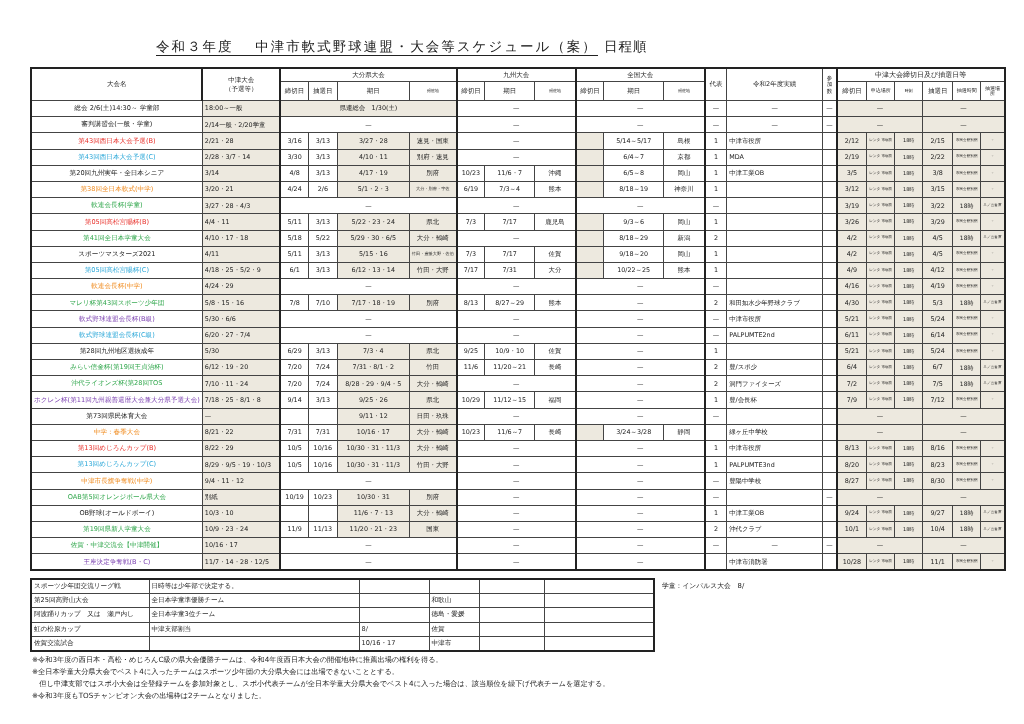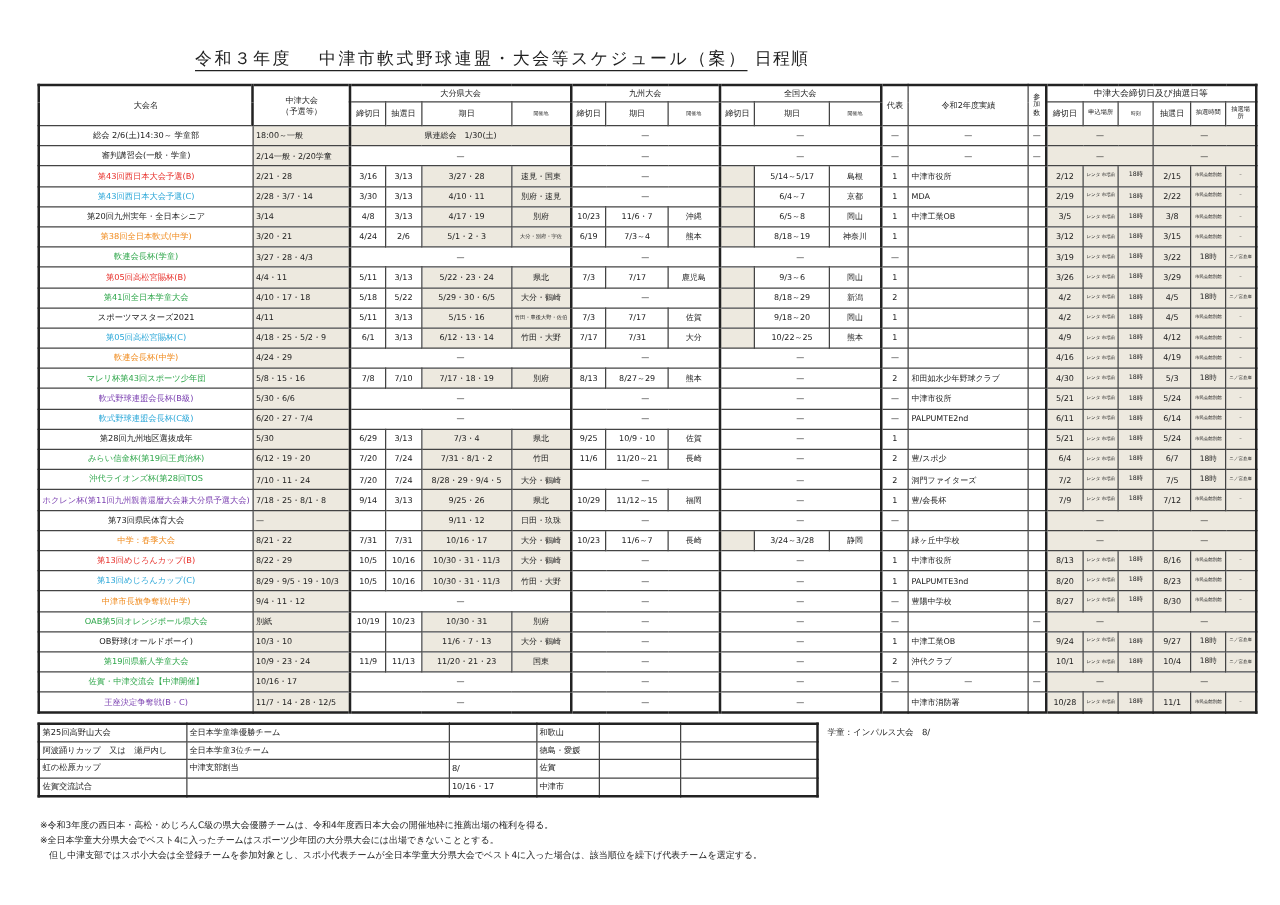--- a/index.html
+++ b/index.html
@@ -633,20 +633,28 @@
   <colgroup>
     <col style="width:118px">
       <col style="width:210px">
       <col style="width:70px">
       <col style="width:50px">
       <col style="width:65px">
       <col style="width:110px">
   </colgroup>
   <tbody id="subbody">
       <tr>
+        <td>スポーツ少年団交流リーグ戦</td>
+        <td>日時等は少年部で決定する。</td>
+        <td></td>
+        <td></td>
+        <td></td>
+        <td></td>
+      </tr>
+      <tr>
         <td>第25回高野山大会</td>
         <td>全日本学童準優勝チーム</td>
         <td></td>
         <td>和歌山</td>
         <td></td>
         <td></td>
       </tr>
       <tr>
         <td>阿波踊りカップ　又は　瀬戸内し</td>
         <td>全日本学童3位チーム</td>
@@ -673,13 +681,14 @@
       </tr>
     </tbody>
 </table>
 
 <div class="side-note">学童：インパルス大会　8/</div>
 
 <div class="notes">
   <div>※令和3年度の西日本・高松・めじろんC級の県大会優勝チームは、令和4年度西日本大会の開催地枠に推薦出場の権利を得る。</div>
   <div>※全日本学童大分県大会でベスト4に入ったチームはスポーツ少年団の大分県大会には出場できないこととする。</div>
   <div>　但し中津支部ではスポ小大会は全登録チームを参加対象とし、スポ小代表チームが全日本学童大分県大会でベスト4に入った場合は、該当順位を繰下げ代表チームを選定する。</div>
+  <div>※令和3年度もTOSチャンピオン大会の出場枠は2チームとなりました。</div>
 </div>
 
 </body></html>

